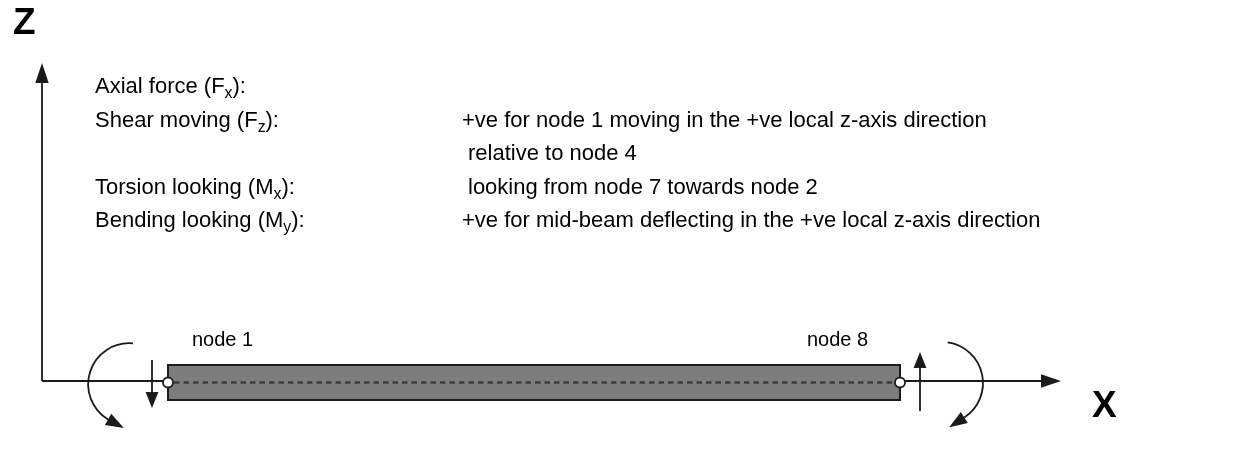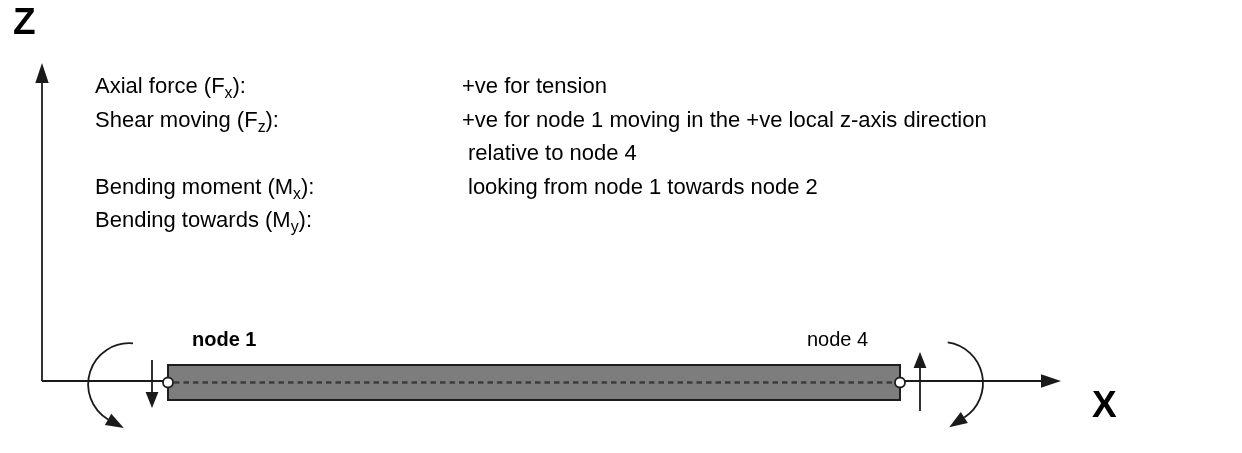--- a/index.html
+++ b/index.html
@@ -47,69 +47,69 @@
   }
   .axis-label.z { left: 13px; top: 3px; }
   .axis-label.x { left: 1092px; top: 386px; }
   
   .node-label {
     position: absolute;
     top: 329px;
     font-size: 20px;
     line-height: 20px;
   }
-  .node-label.n1 { left: 192px; font-weight: bold; }
+  .node-label.n1 { left: 192px; }
   .node-label.n2 { left: 807px; }
   
   .draw-layer {
     position: absolute;
     left: 0;
     top: 0;
   }
 </style>
 </head>
 <body>
 
 <div class="stage">
 
   <div class="legend">
 
     <div class="legend-row">
       <div class="legend-term"><span>Axial force (F</span><sub>x</sub><span>):</span></div>
-      <div class="legend-desc">
-        <div class="desc-line">+ve for tension</div>
-      </div>
     </div>
 
     <div class="legend-row">
       <div class="legend-term"><span>Shear moving (F</span><sub>z</sub><span>):</span></div>
       <div class="legend-desc">
         <div class="desc-line">+ve for node 1 moving in the +ve local z-axis direction</div>
         <div class="desc-line cont">relative to node 4</div>
       </div>
     </div>
 
     <div class="legend-row">
-      <div class="legend-term"><span>Bending moment (M</span><sub>x</sub><span>):</span></div>
+      <div class="legend-term"><span>Torsion looking (M</span><sub>x</sub><span>):</span></div>
       <div class="legend-desc">
-        <div class="desc-line cont">looking from node 1 towards node 2</div>
+        <div class="desc-line cont">looking from node 7 towards node 2</div>
       </div>
     </div>
 
     <div class="legend-row">
-      <div class="legend-term"><span>Bending towards (M</span><sub>y</sub><span>):</span></div>
+      <div class="legend-term"><span>Bending looking (M</span><sub>y</sub><span>):</span></div>
+      <div class="legend-desc">
+        <div class="desc-line">+ve for mid-beam deflecting in the +ve local z-axis direction</div>
+      </div>
     </div>
 
   </div>
 
   <div class="axis-label z">Z</div>
   <div class="axis-label x">X</div>
 
   <div class="node-label n1">node 1</div>
-  <div class="node-label n2">node 4</div>
+  <div class="node-label n2">node 8</div>
 
   <svg class="draw-layer" width="1242" height="453" viewBox="0 0 1242 453">
 
     <line x1="42" y1="80" x2="42" y2="381" stroke="#1a1a1a" stroke-width="1.8"></line>
     <polygon points="42,63 35.3,83 48.7,83" fill="#1a1a1a"></polygon>
 
     <line x1="42" y1="381" x2="1043" y2="381" stroke="#1a1a1a" stroke-width="1.8"></line>
     <polygon points="1061,381 1041,374.3 1041,387.7" fill="#1a1a1a"></polygon>
 
     <rect x="168" y="365" width="732" height="35" stroke="#1d1d1d" stroke-width="2" fill="#7d7d7d"></rect>

